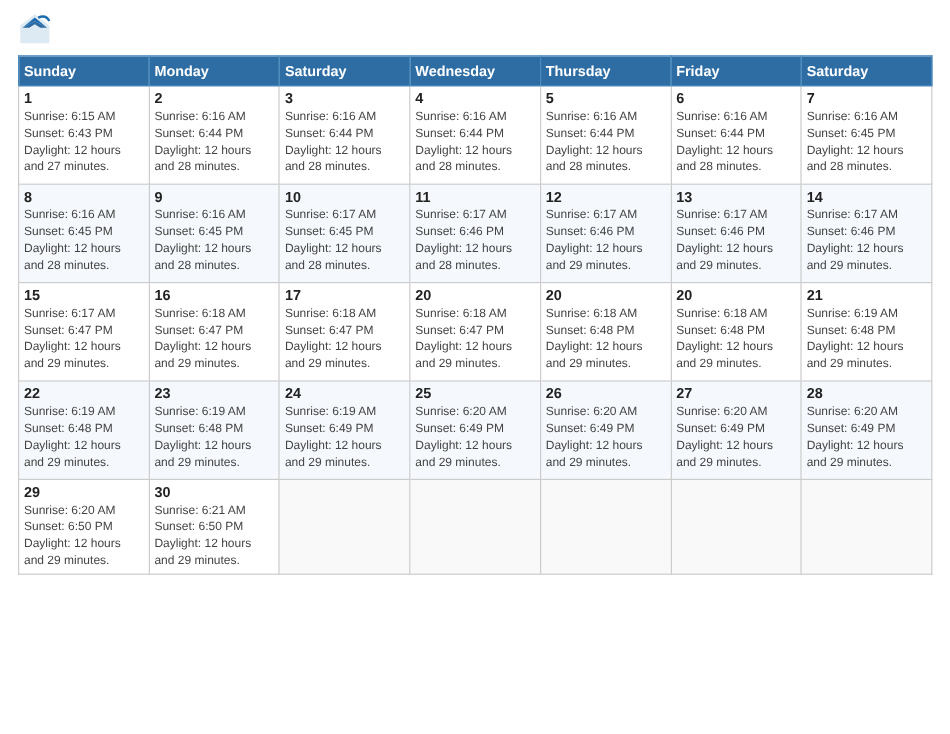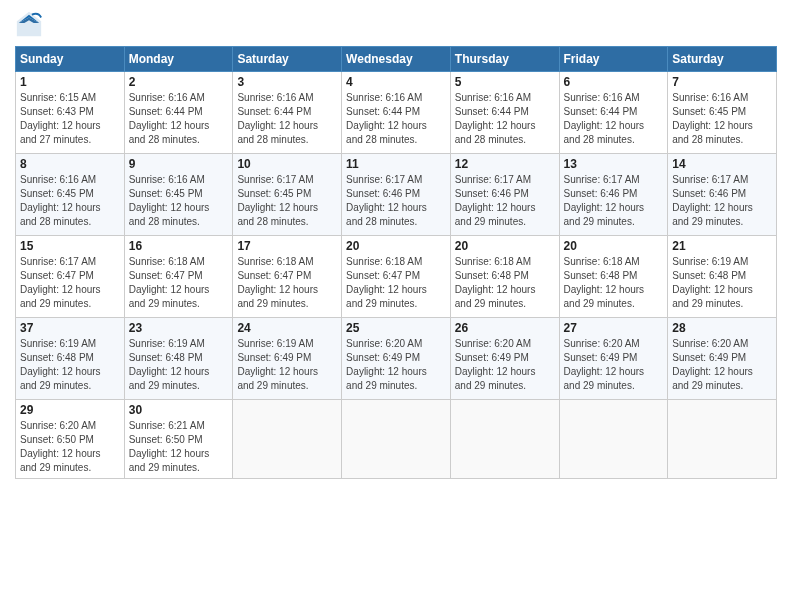--- a/index.html
+++ b/index.html
@@ -314,21 +314,21 @@
           <span class="day-num">21</span>
           <div class="day-info">
             <span>Sunrise: 6:19 AM</span><br>
             <span>Sunset: 6:48 PM</span><br>
             <span>Daylight: 12 hours and 29 minutes.</span>
           </div>
         </td>
         </tr>
         <tr>
           <td>
-          <span class="day-num">37</span>
+          <span class="day-num">22</span>
           <div class="day-info">
             <span>Sunrise: 6:19 AM</span><br>
             <span>Sunset: 6:48 PM</span><br>
             <span>Daylight: 12 hours and 29 minutes.</span>
           </div>
         </td>
           <td>
           <span class="day-num">23</span>
           <div class="day-info">
             <span>Sunrise: 6:19 AM</span><br>

